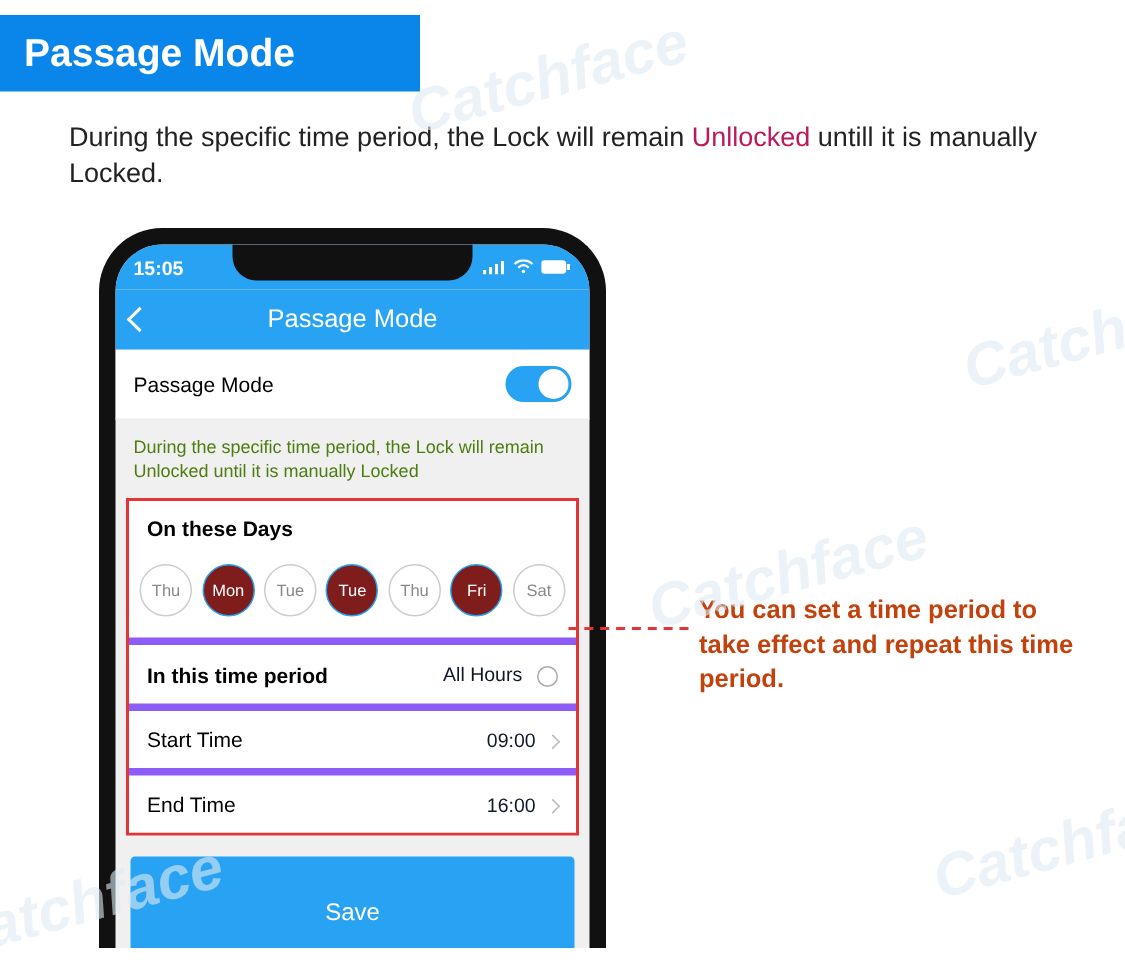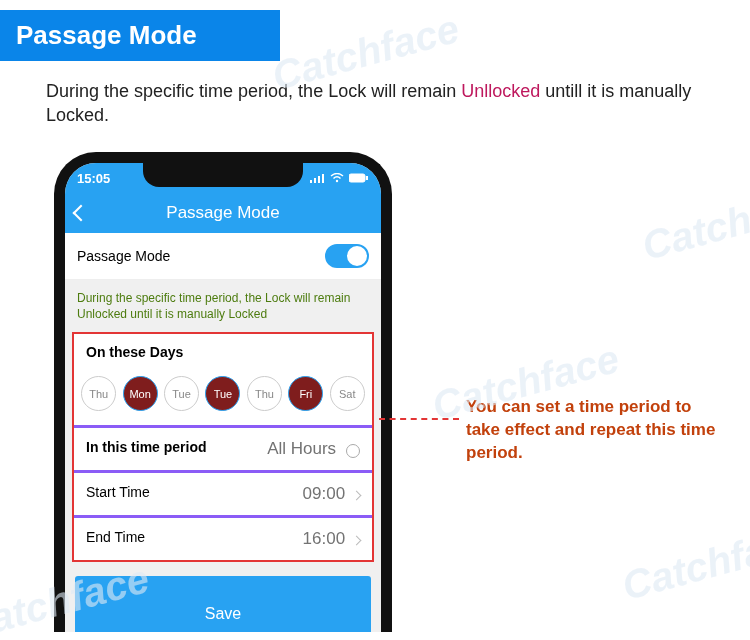--- a/index.html
+++ b/index.html
@@ -11,21 +11,21 @@
 .hdr {
   background: #0a85e9; color: #fff;
   font-weight: 700; font-size: 26px;
   padding: 10px 16px; width: 280px; margin: 10px 0 0 0;
 }
 .desc {
   padding: 18px 46px 12px 46px; font-size: 18px; color: #222; line-height:1.35;
 }
 .desc .red { color: #be185d; }
 .phone {
-  position: absolute; left: 54px; top: 152px;
+  position: absolute; left: 66px; top: 152px;
   width: 338px; height: 480px;
   border: 11px solid #111; border-bottom: none;
   border-top-left-radius: 42px; border-top-right-radius: 42px;
   background: #f0f0f0; overflow: hidden;
 }
 .notch {
   position: absolute; top: 0; left: 50%; transform: translateX(-50%);
   width: 160px; height: 24px; background: #111;
   border-bottom-left-radius: 16px; border-bottom-right-radius: 16px; z-index: 5;
 }
@@ -69,28 +69,28 @@
   display:flex; justify-content:space-around; padding:6px 4px 14px 4px; background:#fff;
 }
 .day {
   width:35px; height:35px; border-radius:50%; border:1px solid #ccc;
   display:flex; align-items:center; justify-content:center;
   font-size:11px; color:#888; background:#fff;
 }
 .day.on { background:#7f1d1d; border-color:#28a2f2; color:#fff; }
 .row2 {
   background:#fff; padding:11px 12px; display:flex;
-  justify-content:space-between; 
-  font-size:14px; border-top:3px solid #8b5cf6;
+  justify-content:space-between; align-items:center;
+  font-size:14px; border-top:5px solid #8b5cf6;
 }
 .radio {
   width:14px; height:14px; border:1px solid #aaa; border-radius:50%; display:inline-block;
   vertical-align:middle; margin-left:6px;
 }
-.val { color:#737373; font-size:17px; }
+.val { color:#0f172a; font-size:13px; }
 .chev { display:inline-block; width:7px; height:7px; border-right:1.5px solid #bbb; border-top:1.5px solid #bbb; transform:rotate(45deg); margin-left:4px;}
 .save {
   margin:14px 10px; background:#28a2f2; color:#fff; text-align:center;
   padding:29px; border-radius:3px; font-size:16px;
 }
 .callout-line {
   position:absolute; left:379px; top:418px; width:80px; height:0;
   border-top:2px dashed #e33535;
 }
 .callout-text {

